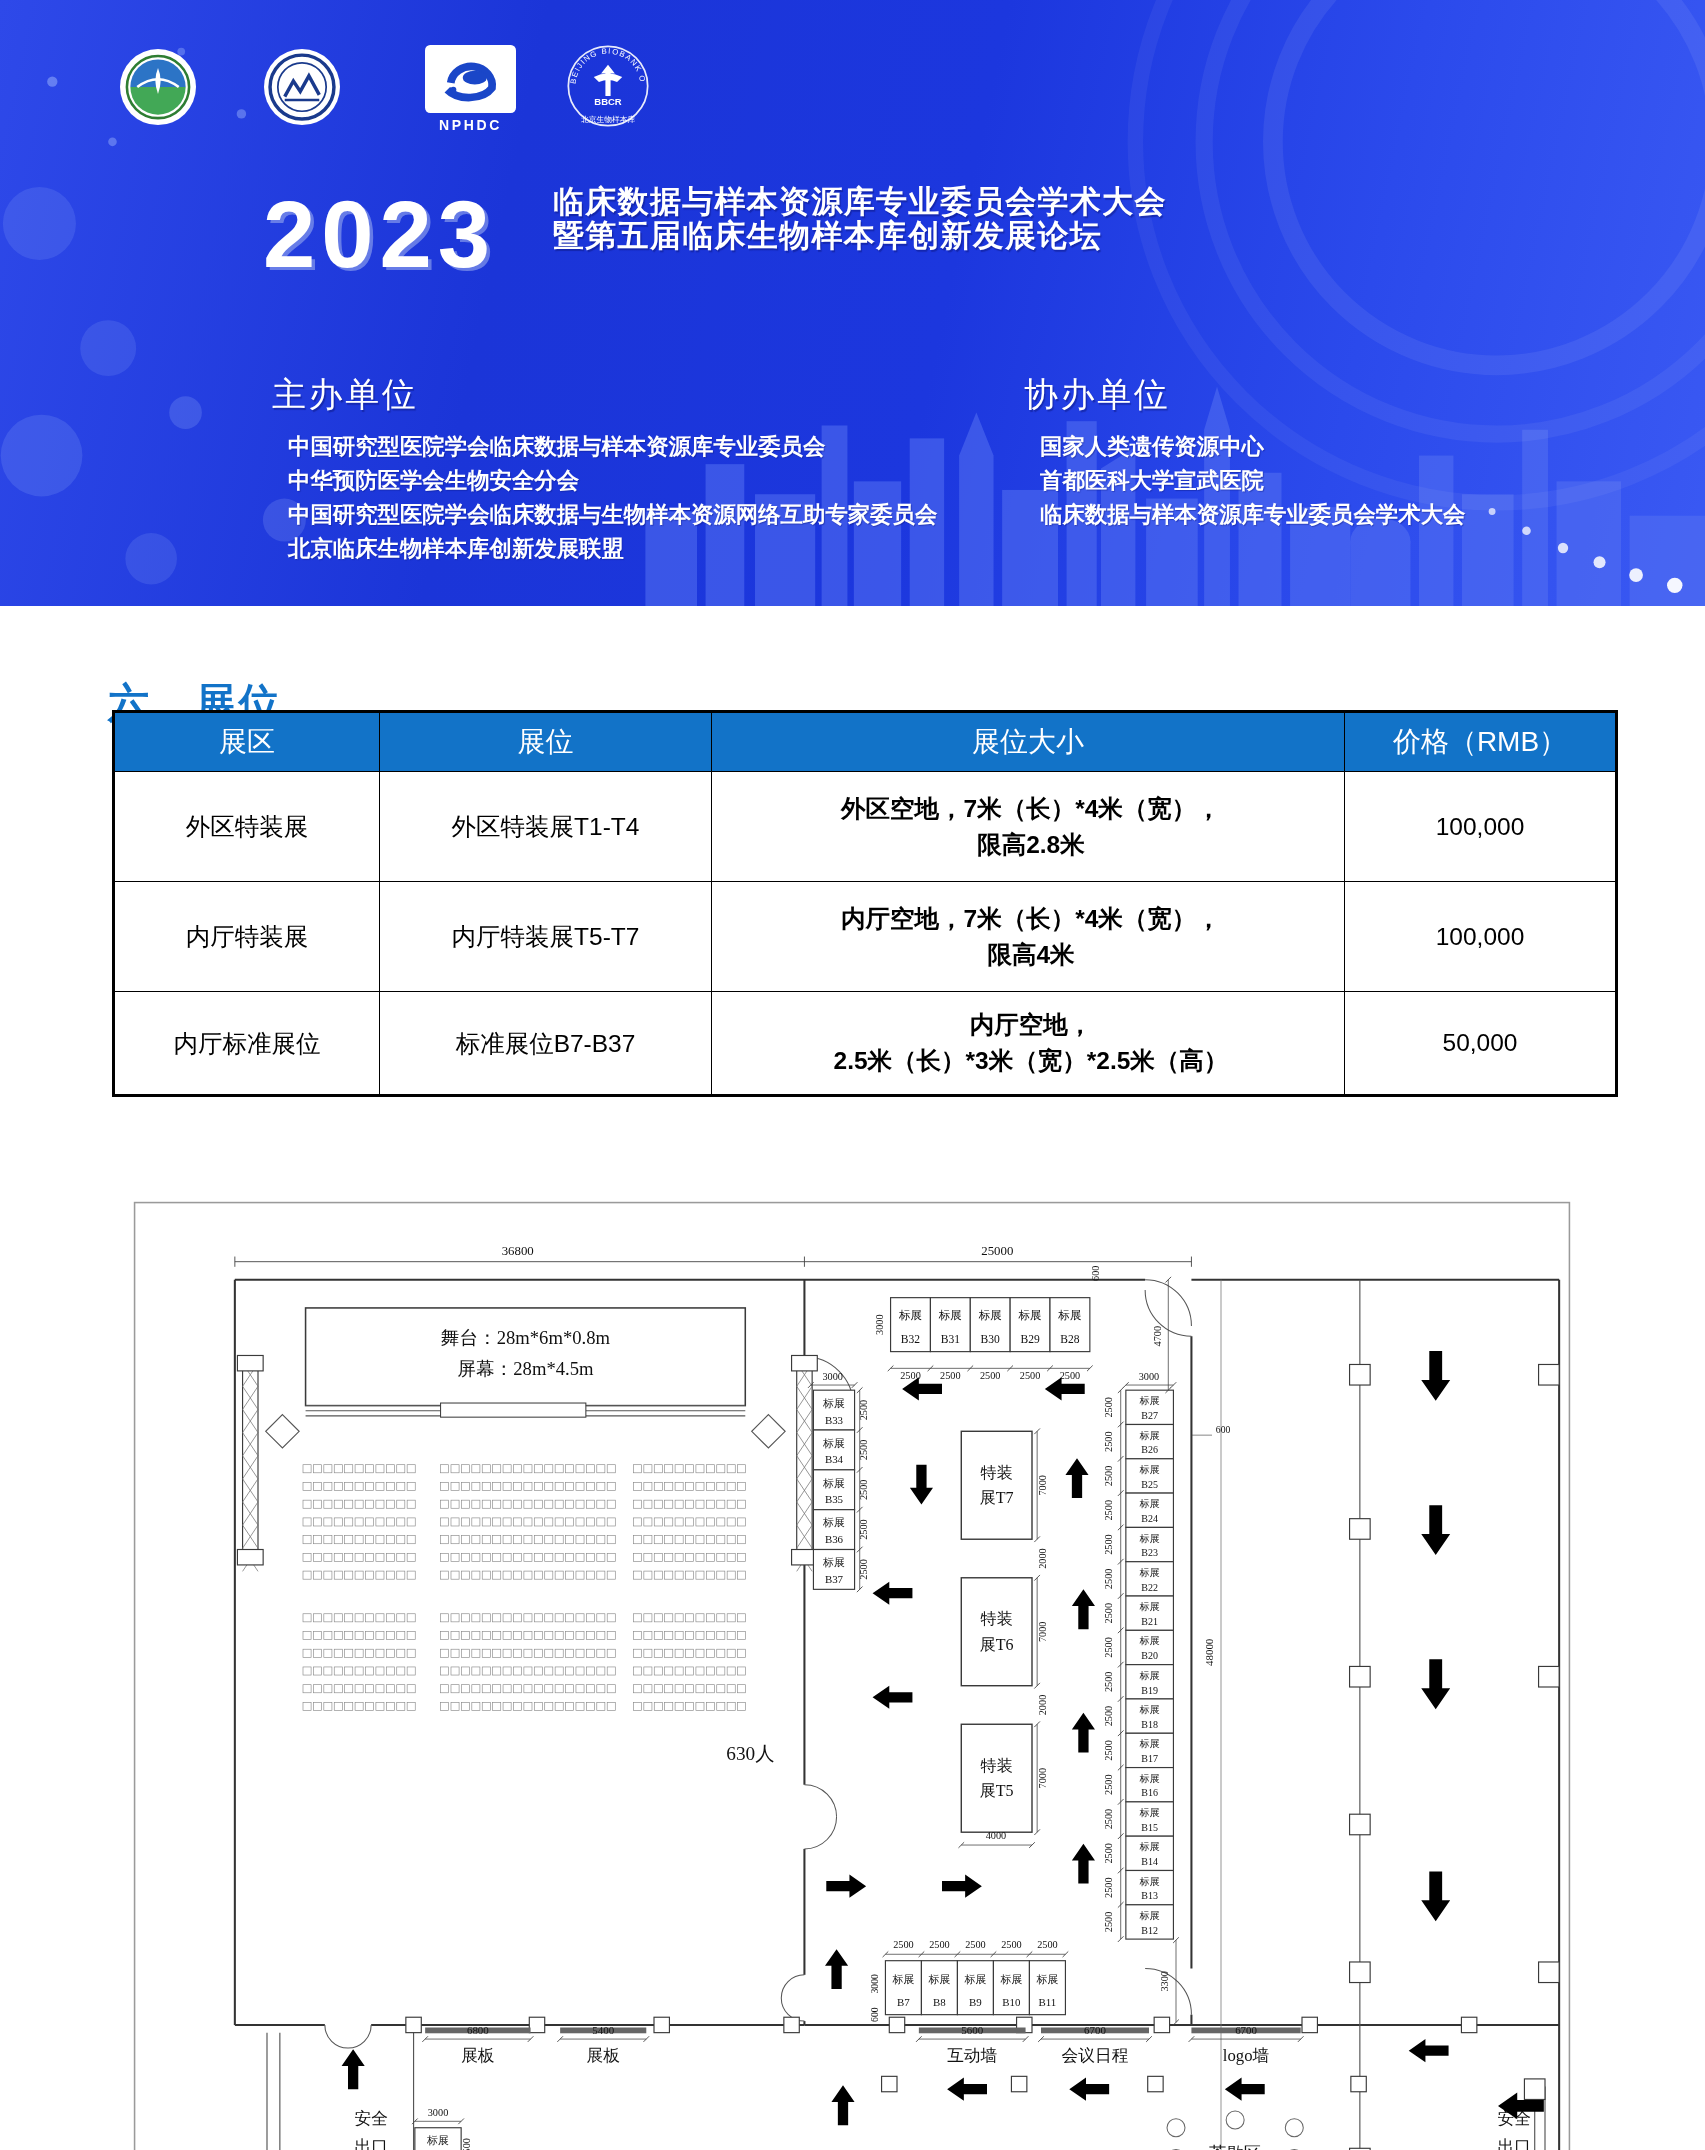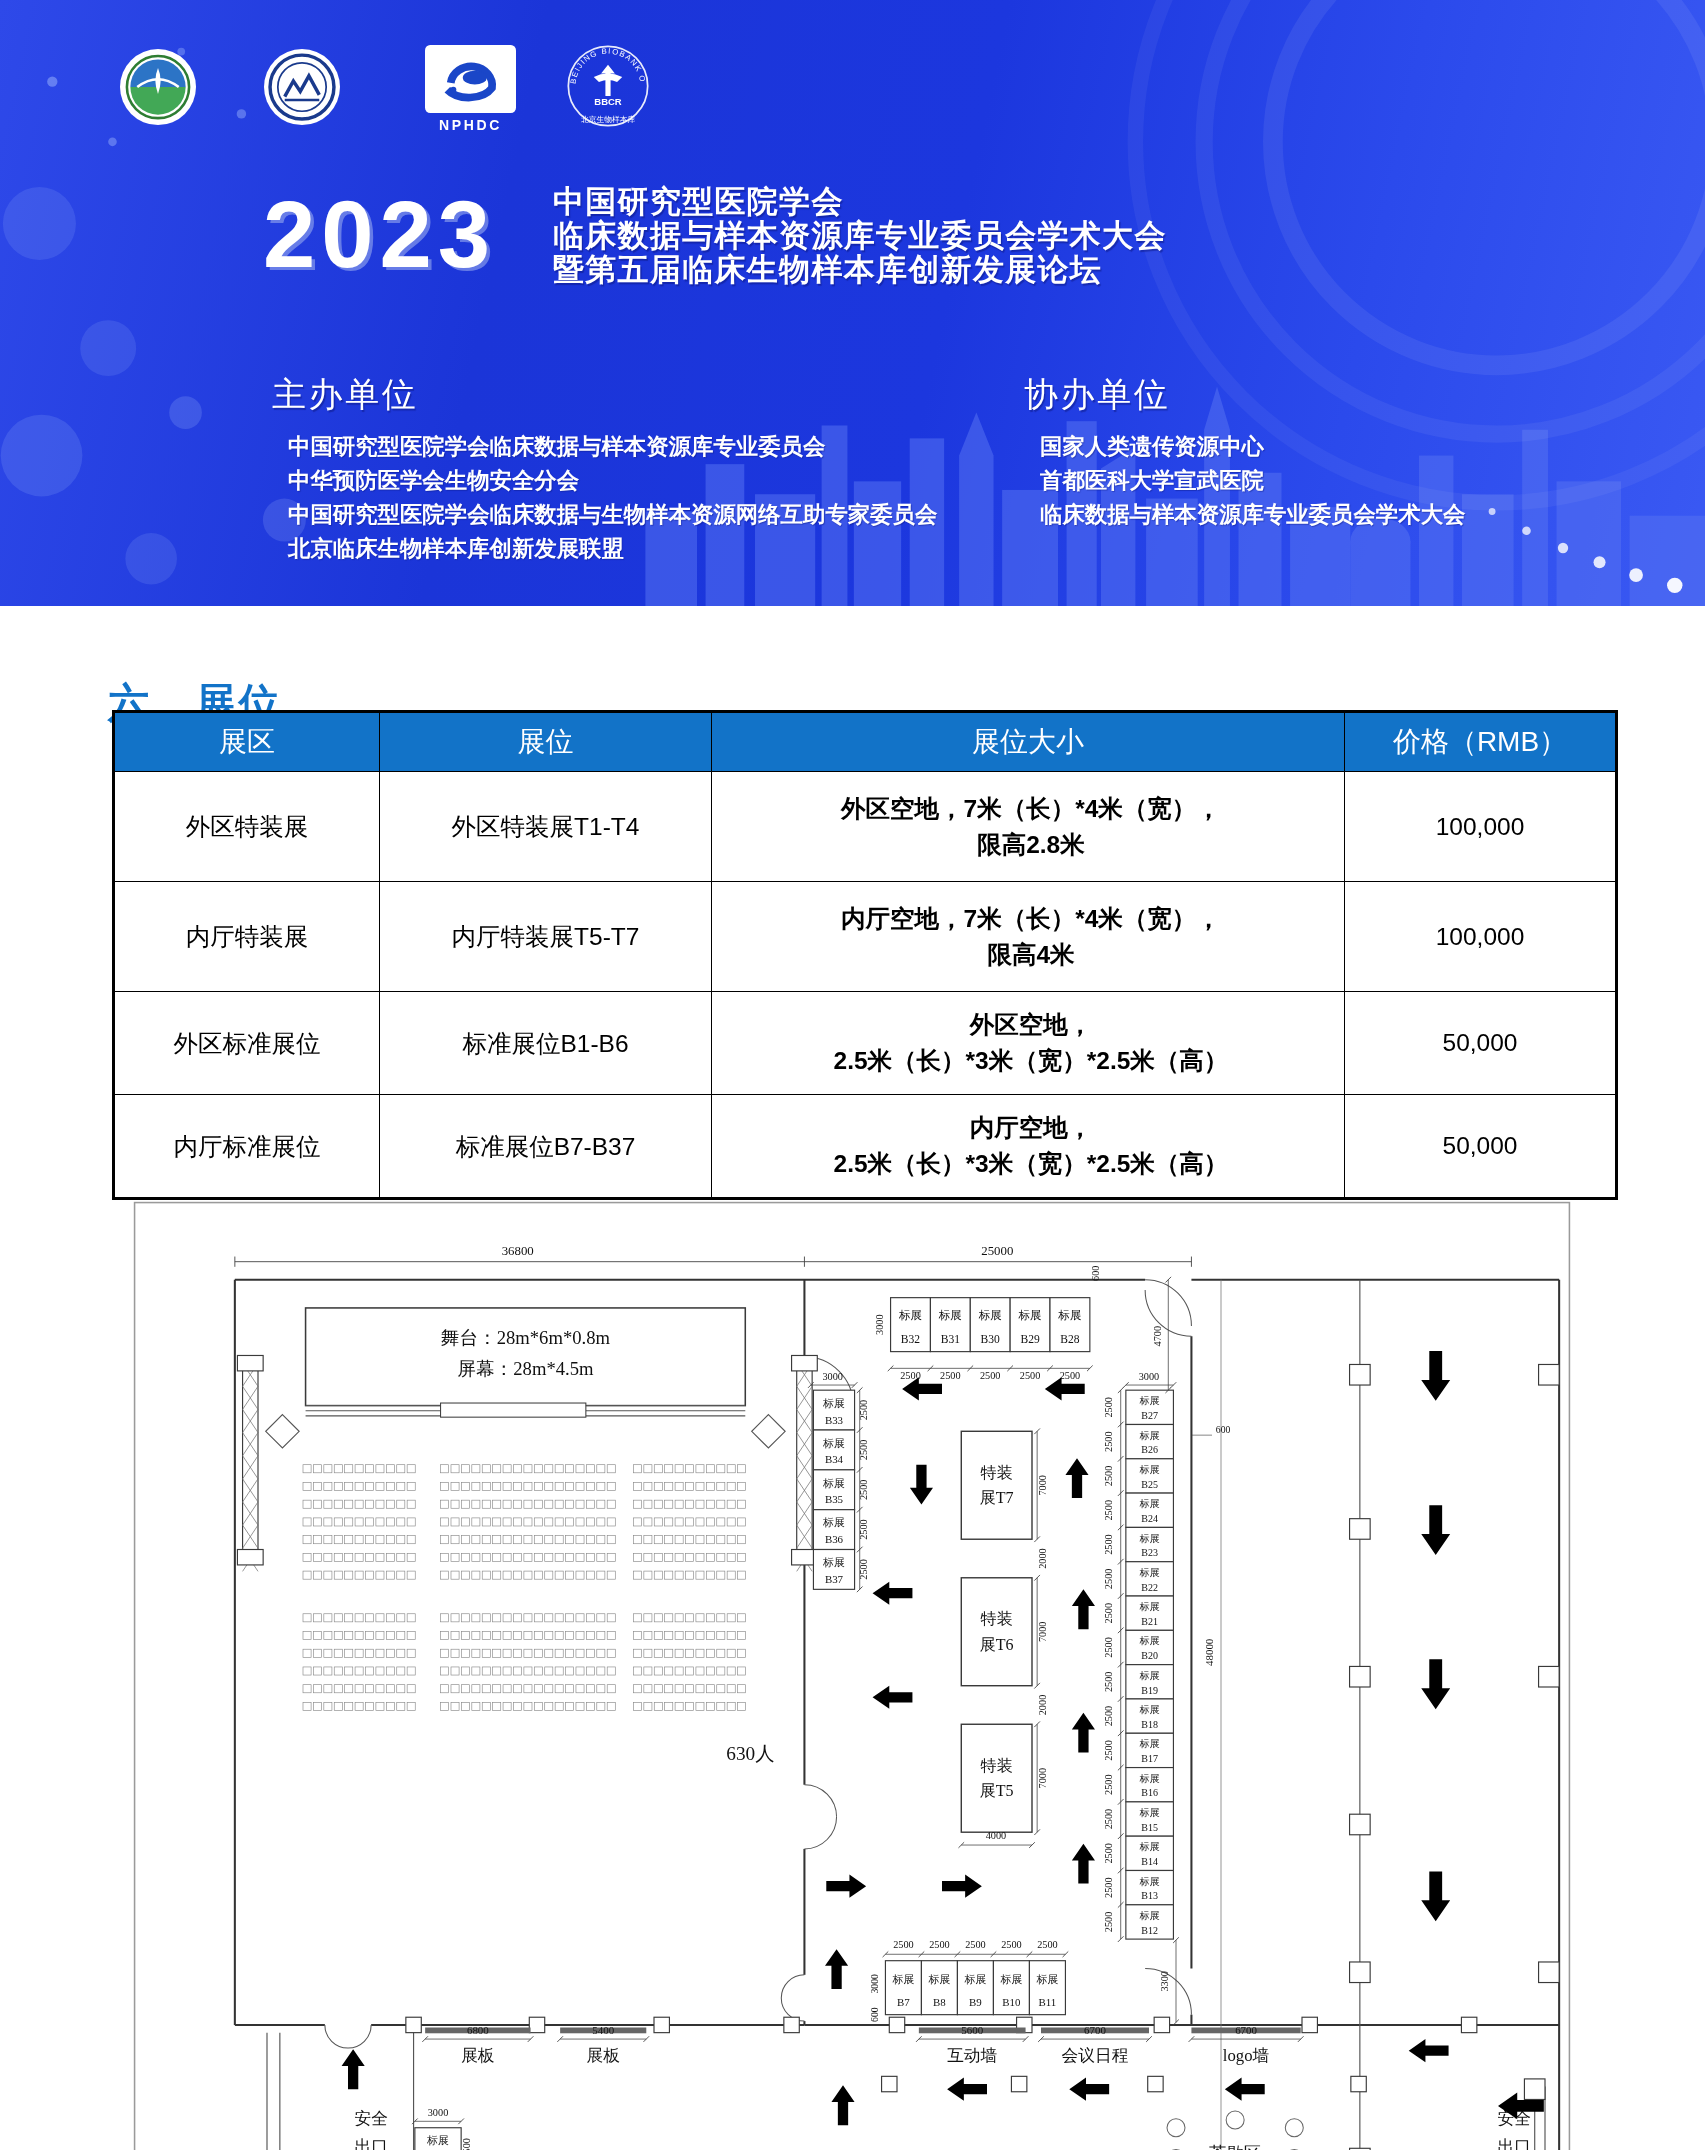--- a/index.html
+++ b/index.html
@@ -130,21 +130,20 @@
       <textPath href="#ringTop" startOffset="2">BEIJING BIOBANK OF CLINICAL RESOURCES</textPath>
     </text>
     <path d="M54.5,30 l8,10 l-5,0 l0,26 l-6,0 l0,-26 l-5,0 z" fill="#ffffff"></path>
     <path d="M38,44 q16,-8 33,0 l-6,6 q-10,-5 -21,0 z" fill="#ffffff"></path>
     <text x="54.5" y="76" font-size="11" fill="#ffffff" text-anchor="middle" font-weight="bold">BBCR</text>
     <text x="54.5" y="96" font-size="9" fill="#ffffff" text-anchor="middle">北京生物样本库</text>
   </svg>
 
   <div class="year">2023</div>
   <div class="title-block">
-    <div class="t-line">中国研究型医院学会</div>
     <div class="t-line">临床数据与样本资源库专业委员会学术大会</div>
     <div class="t-line">暨第五届临床生物样本库创新发展论坛</div>
   </div>
 
   <div class="org-col hosts">
     <h3>主办单位</h3>
     <div class="org-line">中国研究型医院学会临床数据与样本资源库专业委员会</div>
     <div class="org-line">中华预防医学会生物安全分会</div>
     <div class="org-line">中国研究型医院学会临床数据与生物样本资源网络互助专家委员会</div>
     <div class="org-line">北京临床生物样本库创新发展联盟</div>
@@ -185,29 +184,20 @@
         <td>100,000</td>
       </tr>
       <tr class="r1">
         <td>内厅特装展</td>
         <td>内厅特装展T5-T7</td>
         <td class="size-cell">
           <div>内厅空地，7米（长）*4米（宽），</div>
           <div>限高4米</div>
         </td>
         <td>100,000</td>
-      </tr>
-      <tr class="r2">
-        <td>外区标准展位</td>
-        <td>标准展位B1-B6</td>
-        <td class="size-cell">
-          <div>外区空地，</div>
-          <div>2.5米（长）*3米（宽）*2.5米（高）</div>
-        </td>
-        <td>50,000</td>
       </tr>
       <tr class="r3">
         <td>内厅标准展位</td>
         <td>标准展位B7-B37</td>
         <td class="size-cell">
           <div>内厅空地，</div>
           <div>2.5米（长）*3米（宽）*2.5米（高）</div>
         </td>
         <td>50,000</td>
       </tr>

